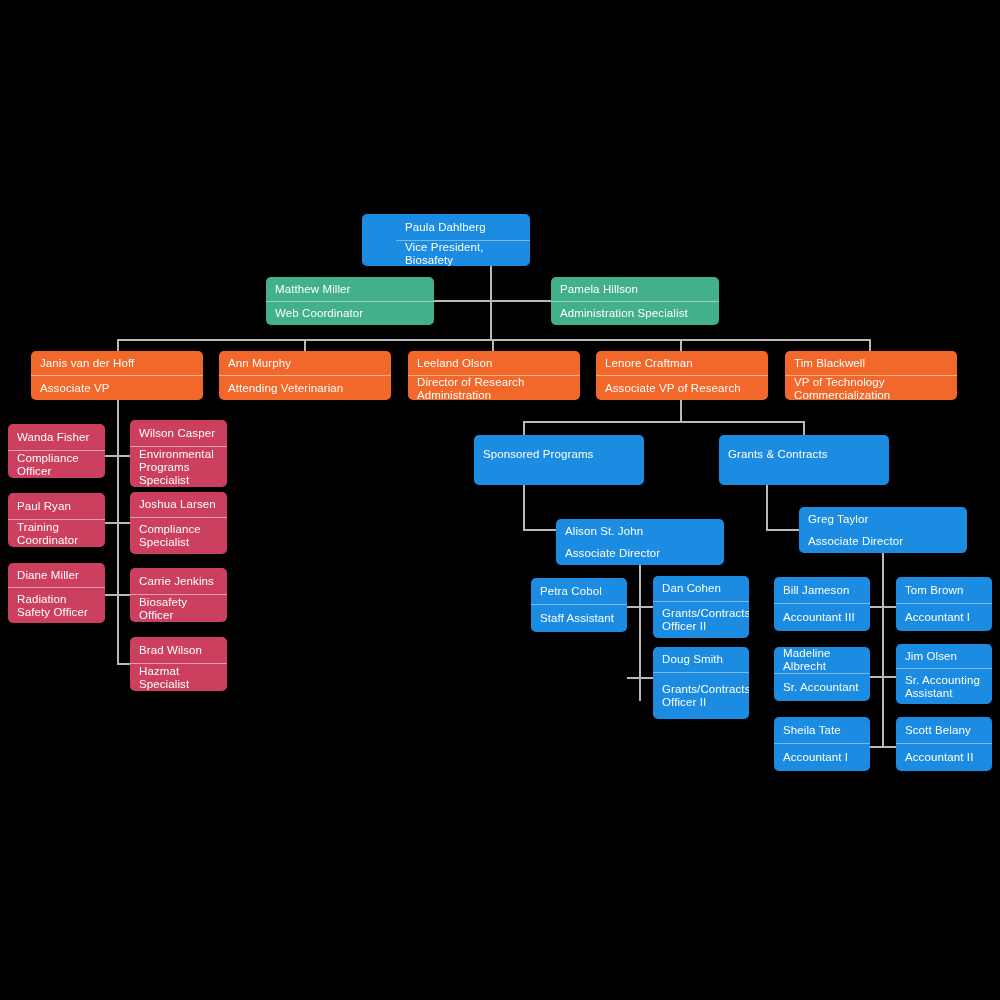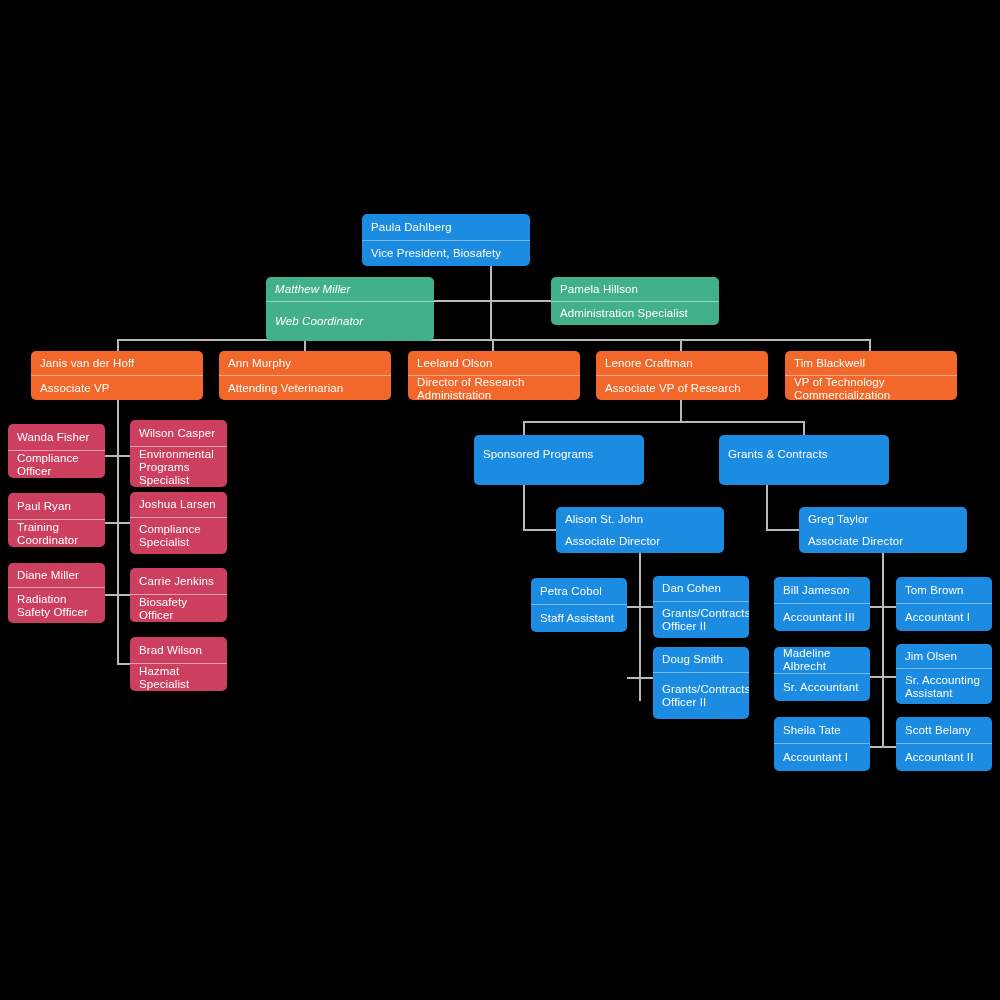--- a/index.html
+++ b/index.html
@@ -99,26 +99,26 @@
   <div class="conn" style="left:639px; top:677px; width:14px; height:2px;"></div>
 
   <div class="conn" style="left:882px; top:553px; width:2px; height:193px;"></div>
   <div class="conn" style="left:870px; top:606px; width:14px; height:2px;"></div>
   <div class="conn" style="left:870px; top:676px; width:14px; height:2px;"></div>
   <div class="conn" style="left:870px; top:746px; width:14px; height:2px;"></div>
   <div class="conn" style="left:882px; top:606px; width:14px; height:2px;"></div>
   <div class="conn" style="left:882px; top:676px; width:14px; height:2px;"></div>
   <div class="conn" style="left:882px; top:746px; width:14px; height:2px;"></div>
 
-  <div class="node blue divided" style="left:362px; top:214px; width:168px; height:52px;">
+  <div class="node blue divided" style="left:362px; top:214px; width:168px; height:52px;padding-left:34px;">
     <div class="row title" style="height:26px;">Paula Dahlberg</div>
     <div class="row sub">Vice President, Biosafety</div>
   </div>
 
-  <div class="node green divided" style="left:266px; top:277px; width:168px; height:64px;font-style:italic;">
+  <div class="node green divided" style="left:266px; top:277px; width:168px; height:48px;">
     <div class="row title" style="height:24px;">Matthew Miller</div>
     <div class="row sub">Web Coordinator</div>
   </div>
 
   <div class="node green divided" style="left:551px; top:277px; width:168px; height:48px;">
     <div class="row title" style="height:24px;">Pamela Hillson</div>
     <div class="row sub">Administration Specialist</div>
   </div>
 
   <div class="node orange divided" style="left:31px; top:351px; width:172px; height:49px;">
@@ -176,21 +176,21 @@
     <div class="row sub">Hazmat Specialist</div>
   </div>
 
   <div class="node blue plain" style="left:474px; top:435px; width:170px; height:50px;">
     <div class="row title">Sponsored Programs</div>
   </div>
   <div class="node blue plain" style="left:719px; top:435px; width:170px; height:50px;">
     <div class="row title">Grants &amp; Contracts</div>
   </div>
 
-  <div class="node blue spaced" style="left:556px; top:507px; width:168px; height:46px;">
+  <div class="node blue spaced" style="left:556px; top:519px; width:168px; height:46px;">
     <div class="row title" style="height:23px;">Alison St. John</div>
     <div class="row sub">Associate Director</div>
   </div>
   <div class="node blue spaced" style="left:799px; top:507px; width:168px; height:46px;">
     <div class="row title" style="height:23px;">Greg Taylor</div>
     <div class="row sub">Associate Director</div>
   </div>
 
   <div class="node blue divided" style="left:531px; top:578px; width:96px; height:54px;">
     <div class="row title" style="height:26px;">Petra Cobol</div>

